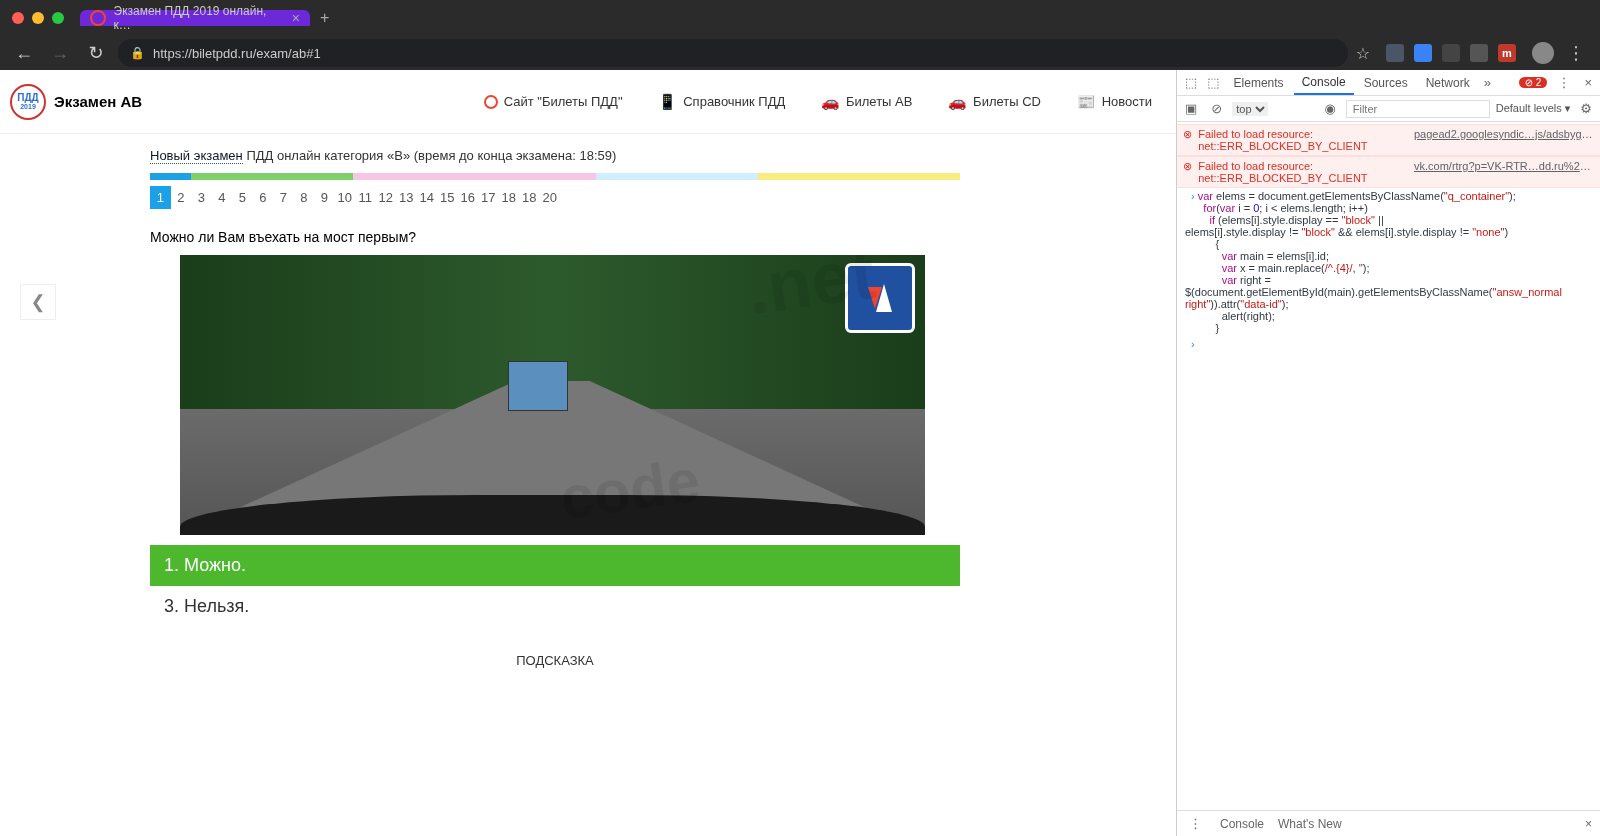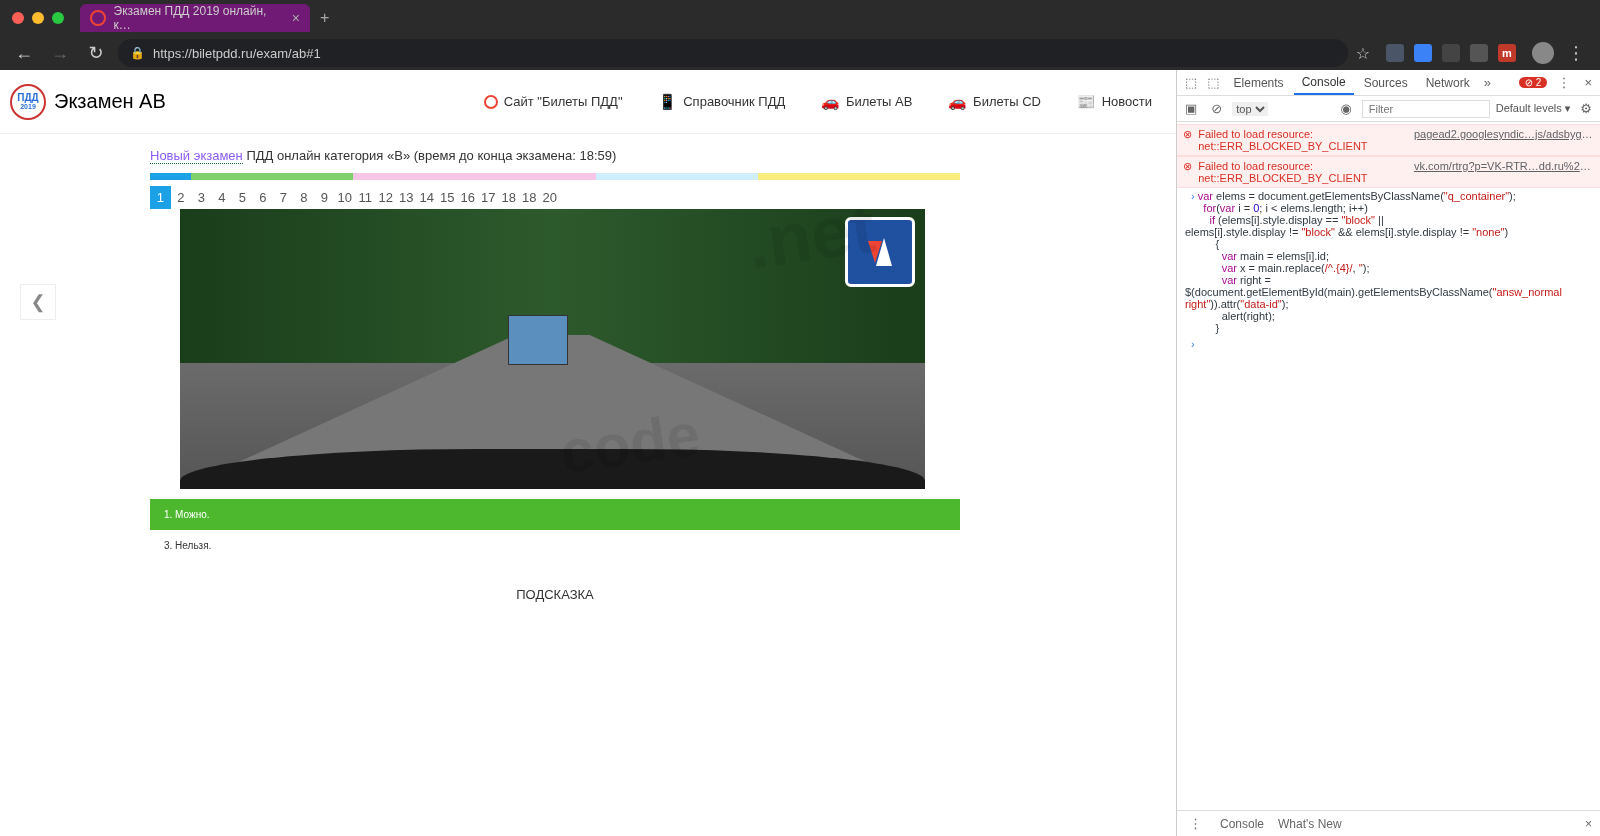--- a/index.html
+++ b/index.html
@@ -3,50 +3,50 @@
 <meta charset="utf-8">
 <style>
 * { margin:0; padding:0; box-sizing:border-box; font-family:-apple-system,BlinkMacSystemFont,"Segoe UI",Arial,sans-serif; }
 body { width:1600px; height:836px; overflow:hidden; background:#fff; }
 
 
 .titlebar { height:36px; background:#2b2b2b; display:flex; align-items:center; padding:0 12px; }
 .traffic { display:flex; gap:8px; margin-right:16px; }
 .dot { width:12px; height:12px; border-radius:50%; }
 .dot.r{background:#ff5f57}.dot.y{background:#febc2e}.dot.g{background:#28c840}
-.tab { background:#701a75; color:#ccc; height:28px; display:flex; align-items:center; padding:6px 10px; border-radius:6px 6px 0 0; font-size:12px; gap:8px; max-width:230px; }
+.tab { background:#6d28d9; color:#ccc; height:16px; display:flex; align-items:center; padding:6px 10px; border-radius:6px 6px 0 0; font-size:12px; gap:8px; max-width:230px; }
 .tab .favicon{width:16px;height:16px;border-radius:50%;border:2px solid #e43;display:inline-block}
 .tab .x{color:#aaa;font-size:14px;margin-left:4px}
 .newtab{color:#aaa;margin-left:10px;font-size:16px}
 
 .toolbar { height:34px; background:#2b2b2b; display:flex; align-items:center; padding:0 10px; gap:8px; }
 .navbtn{color:#ccc;font-size:18px;width:28px;text-align:center}
 .navbtn.dim{color:#666}
 .urlbar{flex:1;background:#202124;border-radius:16px;height:28px;display:flex;align-items:center;padding:0 12px;color:#ccc;font-size:13px;gap:8px}
 .lock{color:#9aa0a6;font-size:12px}
 .ext{display:flex;gap:10px;padding:0 8px}
 .exticon{width:18px;height:18px;background:#4a5568;border-radius:3px}
 .avatar{width:22px;height:22px;border-radius:50%;background:#888}
 
 .content { display:flex; height:766px; }
 
 
 .page { flex:1; background:#fff; overflow:hidden; position:relative; display:flex; flex-direction:column; }
 .sitehdr { height:64px; display:flex; align-items:center; padding:0 10px; gap:8px; border-bottom:1px solid #eee; }
 .logo{width:36px;height:36px;border:2px solid #c33;border-radius:50%;display:flex;align-items:center;justify-content:center;color:#2a6fd6;font-weight:700;font-size:10px;flex-direction:column;line-height:1}
-.brand{font-weight:400;font-size:20px;margin-right:auto}
+.brand{font-weight:700;font-size:15px;margin-right:auto}
 .navlink{display:flex;align-items:center;gap:6px;font-size:13px;color:#333;padding:0 14px}
 .navlink .ic{font-size:15px;color:#666}
 .ring{width:14px;height:14px;border:2px solid #e43;border-radius:50%;display:inline-block}
 
 .main{position:relative;padding:0 20px 0 20px}
 .arrowside{position:absolute;left:20px;top:150px;width:36px;height:36px;border:1px solid #eee;display:flex;align-items:center;justify-content:center;color:#888;font-size:18px}
 .inner{max-width:810px;margin-left:130px}
 .crumbs{font-size:13px;color:#333;padding:14px 0 10px}
-.crumbs a{color:#8b5cf6;border-bottom:1px dotted #1a6b3c}
+.crumbs a{color:#0f172a;border-bottom:1px dotted #1a6b3c}
 
 .strip{display:flex;height:7px;margin-bottom:6px}
 .strip span{flex:1}
 .nums{display:flex;gap:0}
 .nums span{width:20.5px;text-align:center;font-size:13px;color:#555;padding:4px 0}
 .nums span.active{background:#1ca1e6;color:#fff}
 
 .qtext{font-size:14px;margin:20px 0 10px}
 .qimg{width:745px;height:280px;margin-left:30px;position:relative;background:linear-gradient(180deg,#2d5a2d 0%,#3a6b3a 40%,#6b6b6b 55%,#555 100%);overflow:hidden}
 .road{position:absolute;bottom:0;left:0;right:0;height:55%;background:#777;clip-path:polygon(45% 0,55% 0,100% 100%,0 100%)}
@@ -54,35 +54,35 @@
 .truck{position:absolute;top:38%;left:44%;width:60px;height:50px;background:#5b8fbd;border:1px solid #333}
 .sign{position:absolute;top:8px;right:10px;width:70px;height:70px;background:#2050a0;border:3px solid #fff;border-radius:6px;display:flex;align-items:center;justify-content:center}
 .sign::before{content:"";position:absolute;left:20px;width:0;height:0;border-left:7px solid transparent;border-right:7px solid transparent;border-top:22px solid #e43}
 .sign::after{content:"";position:absolute;right:20px;width:0;height:0;border-left:8px solid transparent;border-right:8px solid transparent;border-bottom:28px solid #fff}
 .dash{position:absolute;bottom:0;left:0;right:0;height:40px;background:#1a1a1a;border-radius:40% 40% 0 0/80% 80% 0 0}
 .watermark{position:absolute;color:rgba(0,0,0,0.08);font-size:72px;font-weight:700;transform:rotate(-8deg);pointer-events:none}
 .wm1{top:-15px;right:50px}
 .wm2{top:200px;left:380px}
 
 .answers{margin-top:10px}
-.ans{padding:10px 14px;font-size:10px;color:#333}
+.ans{padding:10px 14px;font-size:18px;color:#333}
 .ans.correct{background:#4db82e;color:#fff}
 .hint{text-align:center;font-size:13px;padding:26px 0;color:#333}
 .footertxt{font-size:12px;color:#555;border-top:1px solid #ccc;margin-top:100px;padding-top:6px}
 
 
 .devtools{width:424px;background:#fff;border-left:1px solid #ccc;display:flex;flex-direction:column;font-size:11px}
 .dt-tabs{height:26px;display:flex;align-items:center;border-bottom:1px solid #ddd;padding:0 4px;gap:2px}
 .dt-tab{padding:4px 8px;color:#555;font-size:12px}
 .dt-tab.active{border-bottom:2px solid #1a73e8;color:#333}
 .dt-ic{padding:2px 4px;color:#666;font-size:13px}
 .dt-more{margin-left:auto;display:flex;align-items:center;gap:6px}
 .badge{background:#d93025;color:#fff;border-radius:8px;padding:0 6px;font-size:10px}
 .dt-filter{height:26px;display:flex;align-items:center;border-bottom:1px solid #ddd;padding:0 4px;gap:6px}
-.dt-filter input{border:1px solid #ddd;padding:2px 6px;font-size:11px;width:128px}
+.dt-filter input{border:1px solid #ddd;padding:2px 6px;font-size:11px;width:144px}
 .dt-filter select{border:none;font-size:11px;color:#555}
 .dt-body{flex:1;overflow:auto;font-family:Menlo,Consolas,monospace;font-size:11px;padding:2px 0}
 .err{background:#fff0f0;border-top:1px solid #fdd;border-bottom:1px solid #fdd;padding:3px 6px;display:flex;gap:6px}
 .err-ic{color:#d93025;font-size:11px}
 .err-txt{flex:1;color:#d93025}
 .err-link{color:#5f6368;text-decoration:underline;white-space:nowrap;overflow:hidden;text-overflow:ellipsis;max-width:180px}
 .code{padding:2px 8px;white-space:pre-wrap;color:#303942}
 .kw{color:#aa0d91}.str{color:#c41a16}.num{color:#1c00cf}
 .prompt{color:#367cf1;padding-left:6px}
 .drawer{height:26px;border-top:1px solid #ddd;display:flex;align-items:center;padding:0 8px;gap:14px;font-size:12px;color:#666}
@@ -200,20 +200,21 @@
             <span>12</span>
             <span>13</span>
             <span>14</span>
             <span>15</span>
             <span>16</span>
             <span>17</span>
             <span>18</span>
             <span>18</span>
             <span>20</span>
           </div>
+        <div class="qtext">Можно ли Вам въехать на мост первым?</div>
         <div class="qimg">
           <div class="trees"></div>
             <div class="road"></div>
             <div class="truck"></div>
             <div class="dash"></div>
           <div class="sign"></div>
           <div class="watermark wm1">.net</div>
             <div class="watermark wm2" style="font-size:60px">code</div>
         </div>
         <div class="answers" id="answers">

